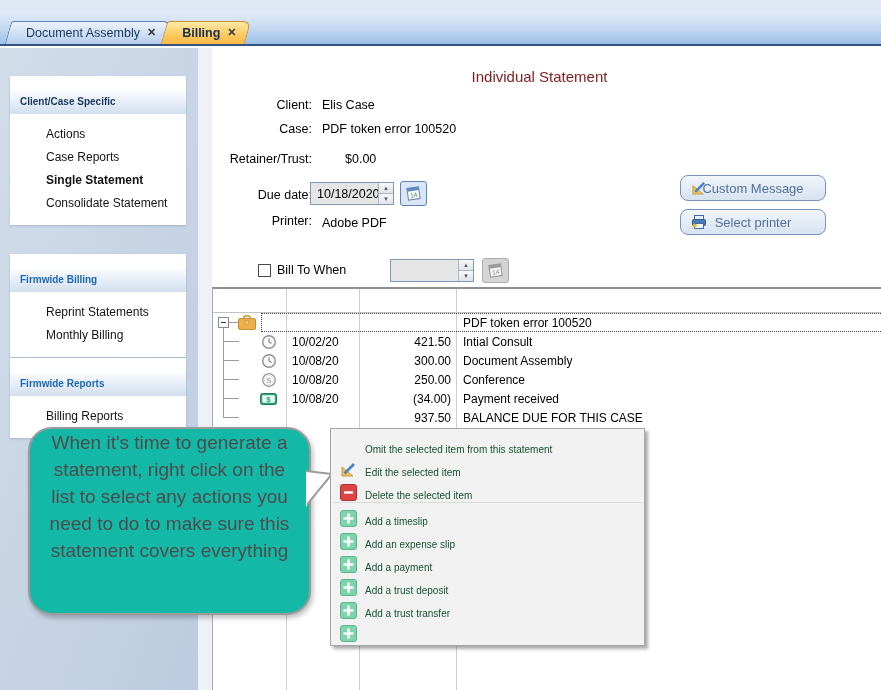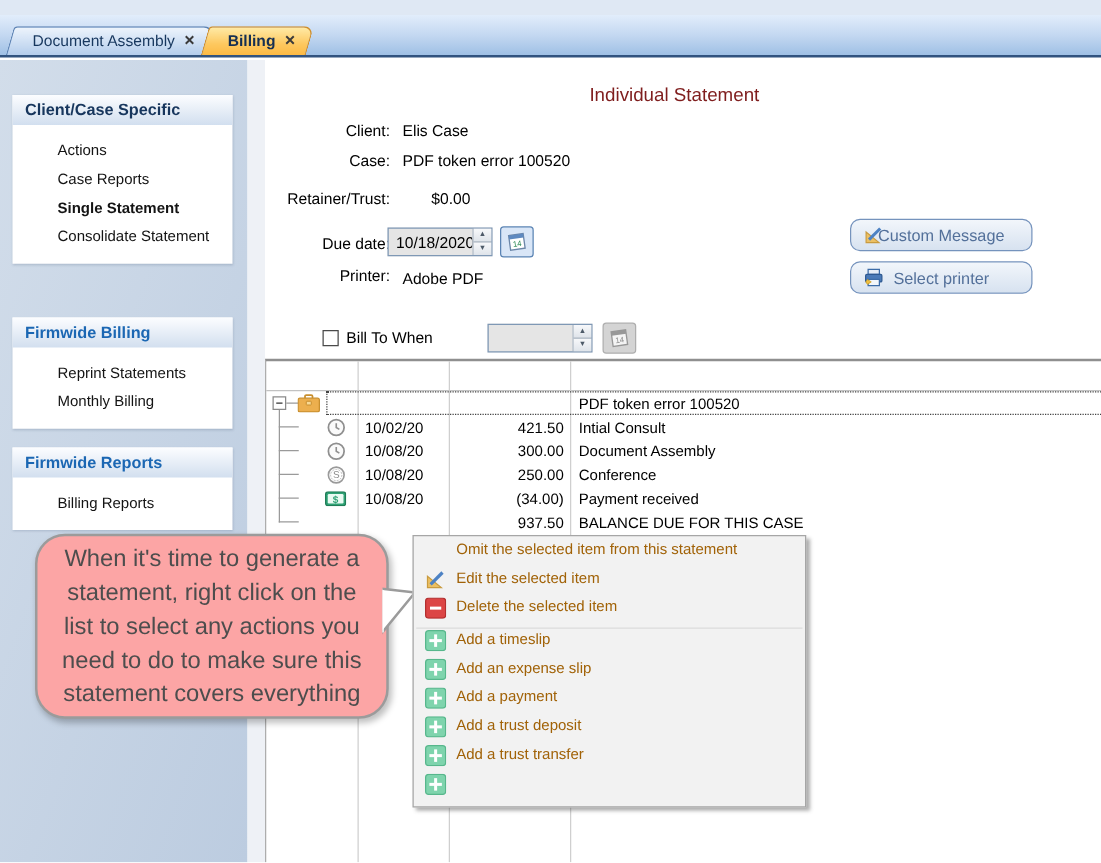--- a/index.html
+++ b/index.html
@@ -23,22 +23,22 @@
   .tab span { position:relative; z-index:1; }
   .tab .x { font-size:11px; font-weight:bold; color:#3a3a3a; }
 
   
   .content { position:absolute; top:48px; left:0; right:0; bottom:0; background:#fff; }
   .sidebar { position:absolute; top:0; left:0; width:198px; height:100%;
              background:linear-gradient(110deg,#d2ddea,#bccce0); }
   .sidebar-strip { position:absolute; top:0; left:198px; width:14px; height:100%; background:#eef1f6; }
 
   .panel { position:absolute; left:10px; width:176px; background:#fff; box-shadow:0 1px 2px rgba(60,80,110,.25); }
-  .panel-header { height:24px; line-height:24px; padding-left:10px; font-size:13px; font-weight:bold;
-                  background:linear-gradient(#fcfdff,#d2dfef); }
+  .panel-header { height:24px; line-height:24px; padding-left:10px; font-size:10px; font-weight:bold;
+                  background:linear-gradient(#fcfdff,#d2dfef);margin-top:14px; }
   .ph-navy { color:#17365d; }
   .ph-blue { color:#1b67b3; }
   .panel-items { padding:9px 0 10px; }
   .panel-item { height:23px; line-height:23px; padding-left:36px; font-size:12px; color:#141414; cursor:default; }
   .panel-item.sel { font-weight:bold; }
   .panel1 { top:28px; } .panel2 { top:206px; } .panel3 { top:310px; }
 
   
   .main-title { position:absolute; left:198px; right:0; top:20px; text-align:center;
                 font-size:15px; color:#7f1d1d; }
@@ -82,29 +82,29 @@
              border-top:1px dotted #444; border-bottom:1px dotted #444; border-left:1px dotted #444; }
   .tline { position:absolute; background:#9a9a9a; }
   .expander { position:absolute; left:5px; top:28px; width:11px; height:11px; background:#fff;
               border:1px solid #8a8a8a; cursor:default; }
   .expander::after { content:""; position:absolute; left:2px; top:4px; width:5px; height:1px; background:#333; }
   .briefcase-pos { position:absolute; left:25px; top:26px; }
 
   
   .cmenu { position:absolute; left:330px; top:428px; width:315px; background:#f2f2f2;
            border:1px solid #a6a6a6; box-shadow:3px 3px 3px rgba(70,70,70,.45); padding:3px 0; z-index:6; }
-  .mitem { height:23px; display:flex; align-items:flex-start; font-size:12px; color:#a16207; cursor:default; }
+  .mitem { height:23px; display:flex; align-items:flex-end; font-size:10px; color:#14532d; cursor:default; }
   .mico { width:34px; display:flex; justify-content:center; align-items:center; }
   .msep { height:1px; background:#dcdcdc; margin:1px 2px; }
 
   
-  .callout { position:absolute; left:28px; top:427px; width:283px; height:148px; background:#fca5a5;
+  .callout { position:absolute; left:28px; top:427px; width:283px; height:188px; background:#14b8a6;
              border:2px solid #9b9b9b; border-radius:24px; z-index:5;
              box-shadow:2px 3px 5px rgba(0,0,0,.25);
-             display:flex; align-items:center; justify-content:center; }
+             display:flex; align-items:flex-start; justify-content:center; }
   .callout-text { width:256px; text-align:center; font-size:19px; line-height:27px; color:#4d4d4d; }
   .callout-tail { position:absolute; left:100%; margin-left:-3px; top:0; }
 </style>
 </head>
 <body>
 
 <div class="screen">
 
   <div class="topstrip"></div>
 

